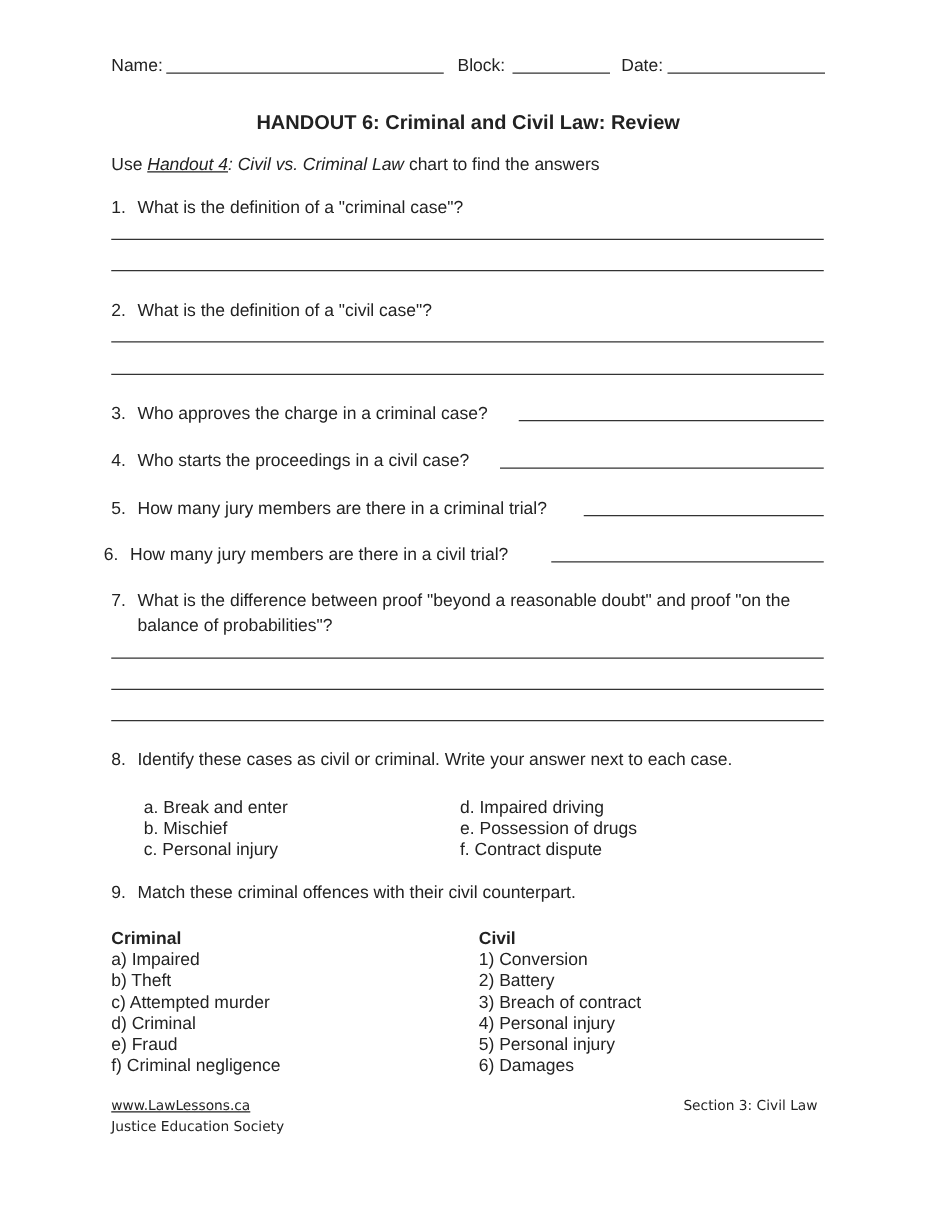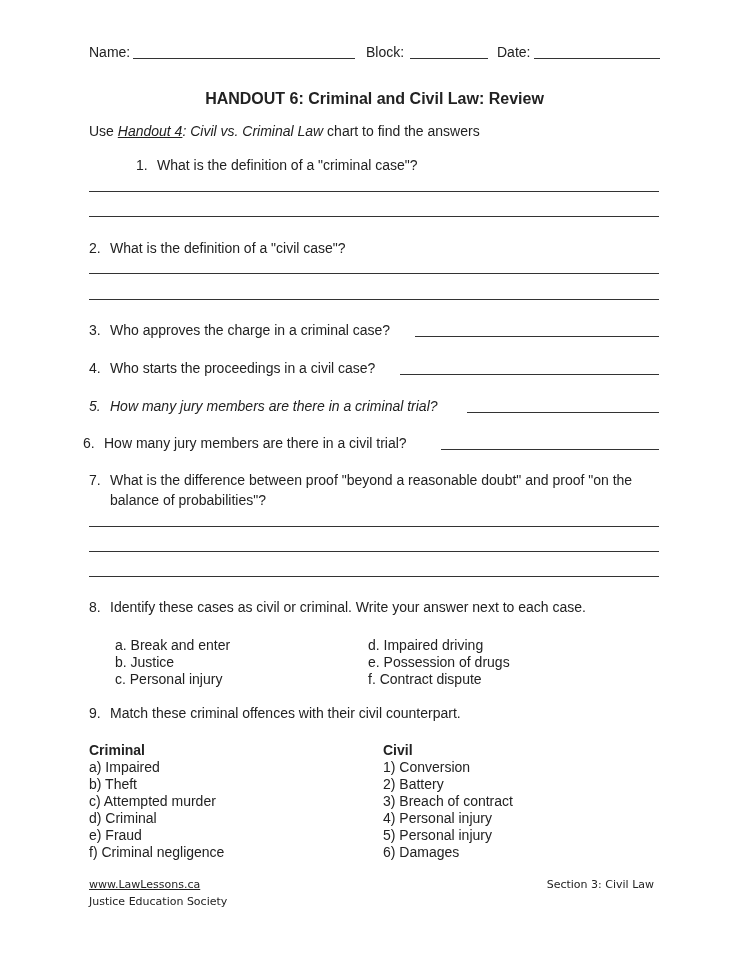--- a/index.html
+++ b/index.html
@@ -27,21 +27,21 @@
 <div class="fill" style="left:410px; width:78px; top:58px;"></div>
 <div class="abs t14" style="left:497px; top:44px;">Date:</div>
 <div class="fill" style="left:534px; width:126px; top:58px;"></div>
 
 <div class="abs title" style="left:0; width:749px; text-align:center; top:89px;">HANDOUT 6: Criminal and Civil Law: Review</div>
 
 <div class="abs t14" style="left:89px; top:123px;">
   <span>Use </span><span class="u i">Handout 4</span><span class="i">: Civil vs. Criminal Law</span><span> chart to find the answers</span>
 </div>
 
-<div class="abs t14" style="left:89px; top:157px;margin-left:47px;">
+<div class="abs t14" style="left:89px; top:157px;">
   <span class="num">1.</span><span>What is the definition of a "criminal case"?</span>
 </div>
 <div class="rule" style="top:191px;"></div>
 <div class="rule" style="top:216px;"></div>
 
 <div class="abs t14" style="left:89px; top:240px;">
   <span class="num">2.</span><span>What is the definition of a "civil case"?</span>
 </div>
 <div class="rule" style="top:273px;"></div>
 <div class="rule" style="top:299px;"></div>
@@ -49,21 +49,21 @@
 <div class="abs t14" style="left:89px; top:322px;">
   <span class="num">3.</span><span>Who approves the charge in a criminal case?</span>
 </div>
 <div class="fill" style="left:415px; width:244px; top:336px;"></div>
 
 <div class="abs t14" style="left:89px; top:360px;">
   <span class="num">4.</span><span>Who starts the proceedings in a civil case?</span>
 </div>
 <div class="fill" style="left:400px; width:259px; top:374px;"></div>
 
-<div class="abs t14" style="left:89px; top:398px;font-style:italic;">
+<div class="abs t14" style="left:89px; top:398px;">
   <span class="num">5.</span><span>How many jury members are there in a criminal trial?</span>
 </div>
 <div class="fill" style="left:467px; width:192px; top:412px;"></div>
 
 <div class="abs t14" style="left:83px; top:435px;">
   <span class="num">6.</span><span>How many jury members are there in a civil trial?</span>
 </div>
 <div class="fill" style="left:441px; width:218px; top:449px;"></div>
 
 <div class="abs t14" style="left:89px; top:472px;">
@@ -72,21 +72,21 @@
 <div class="abs t14" style="left:110px; top:492px;">balance of probabilities"?</div>
 <div class="rule" style="top:526px;"></div>
 <div class="rule" style="top:551px;"></div>
 <div class="rule" style="top:576px;"></div>
 
 <div class="abs t14" style="left:89px; top:599px;">
   <span class="num">8.</span><span>Identify these cases as civil or criminal. Write your answer next to each case.</span>
 </div>
 <div class="abs t14" style="left:115px; top:637px;">
   <div>a. Break and enter</div>
-  <div>b. Justice</div>
+  <div>b. Mischief</div>
   <div>c. Personal injury</div>
 </div>
 <div class="abs t14" style="left:368px; top:637px;">
   <div>d. Impaired driving</div>
   <div>e. Possession of drugs</div>
   <div>f. Contract dispute</div>
 </div>
 
 <div class="abs t14" style="left:89px; top:705px;">
   <span class="num">9.</span><span>Match these criminal offences with their civil counterpart.</span>

